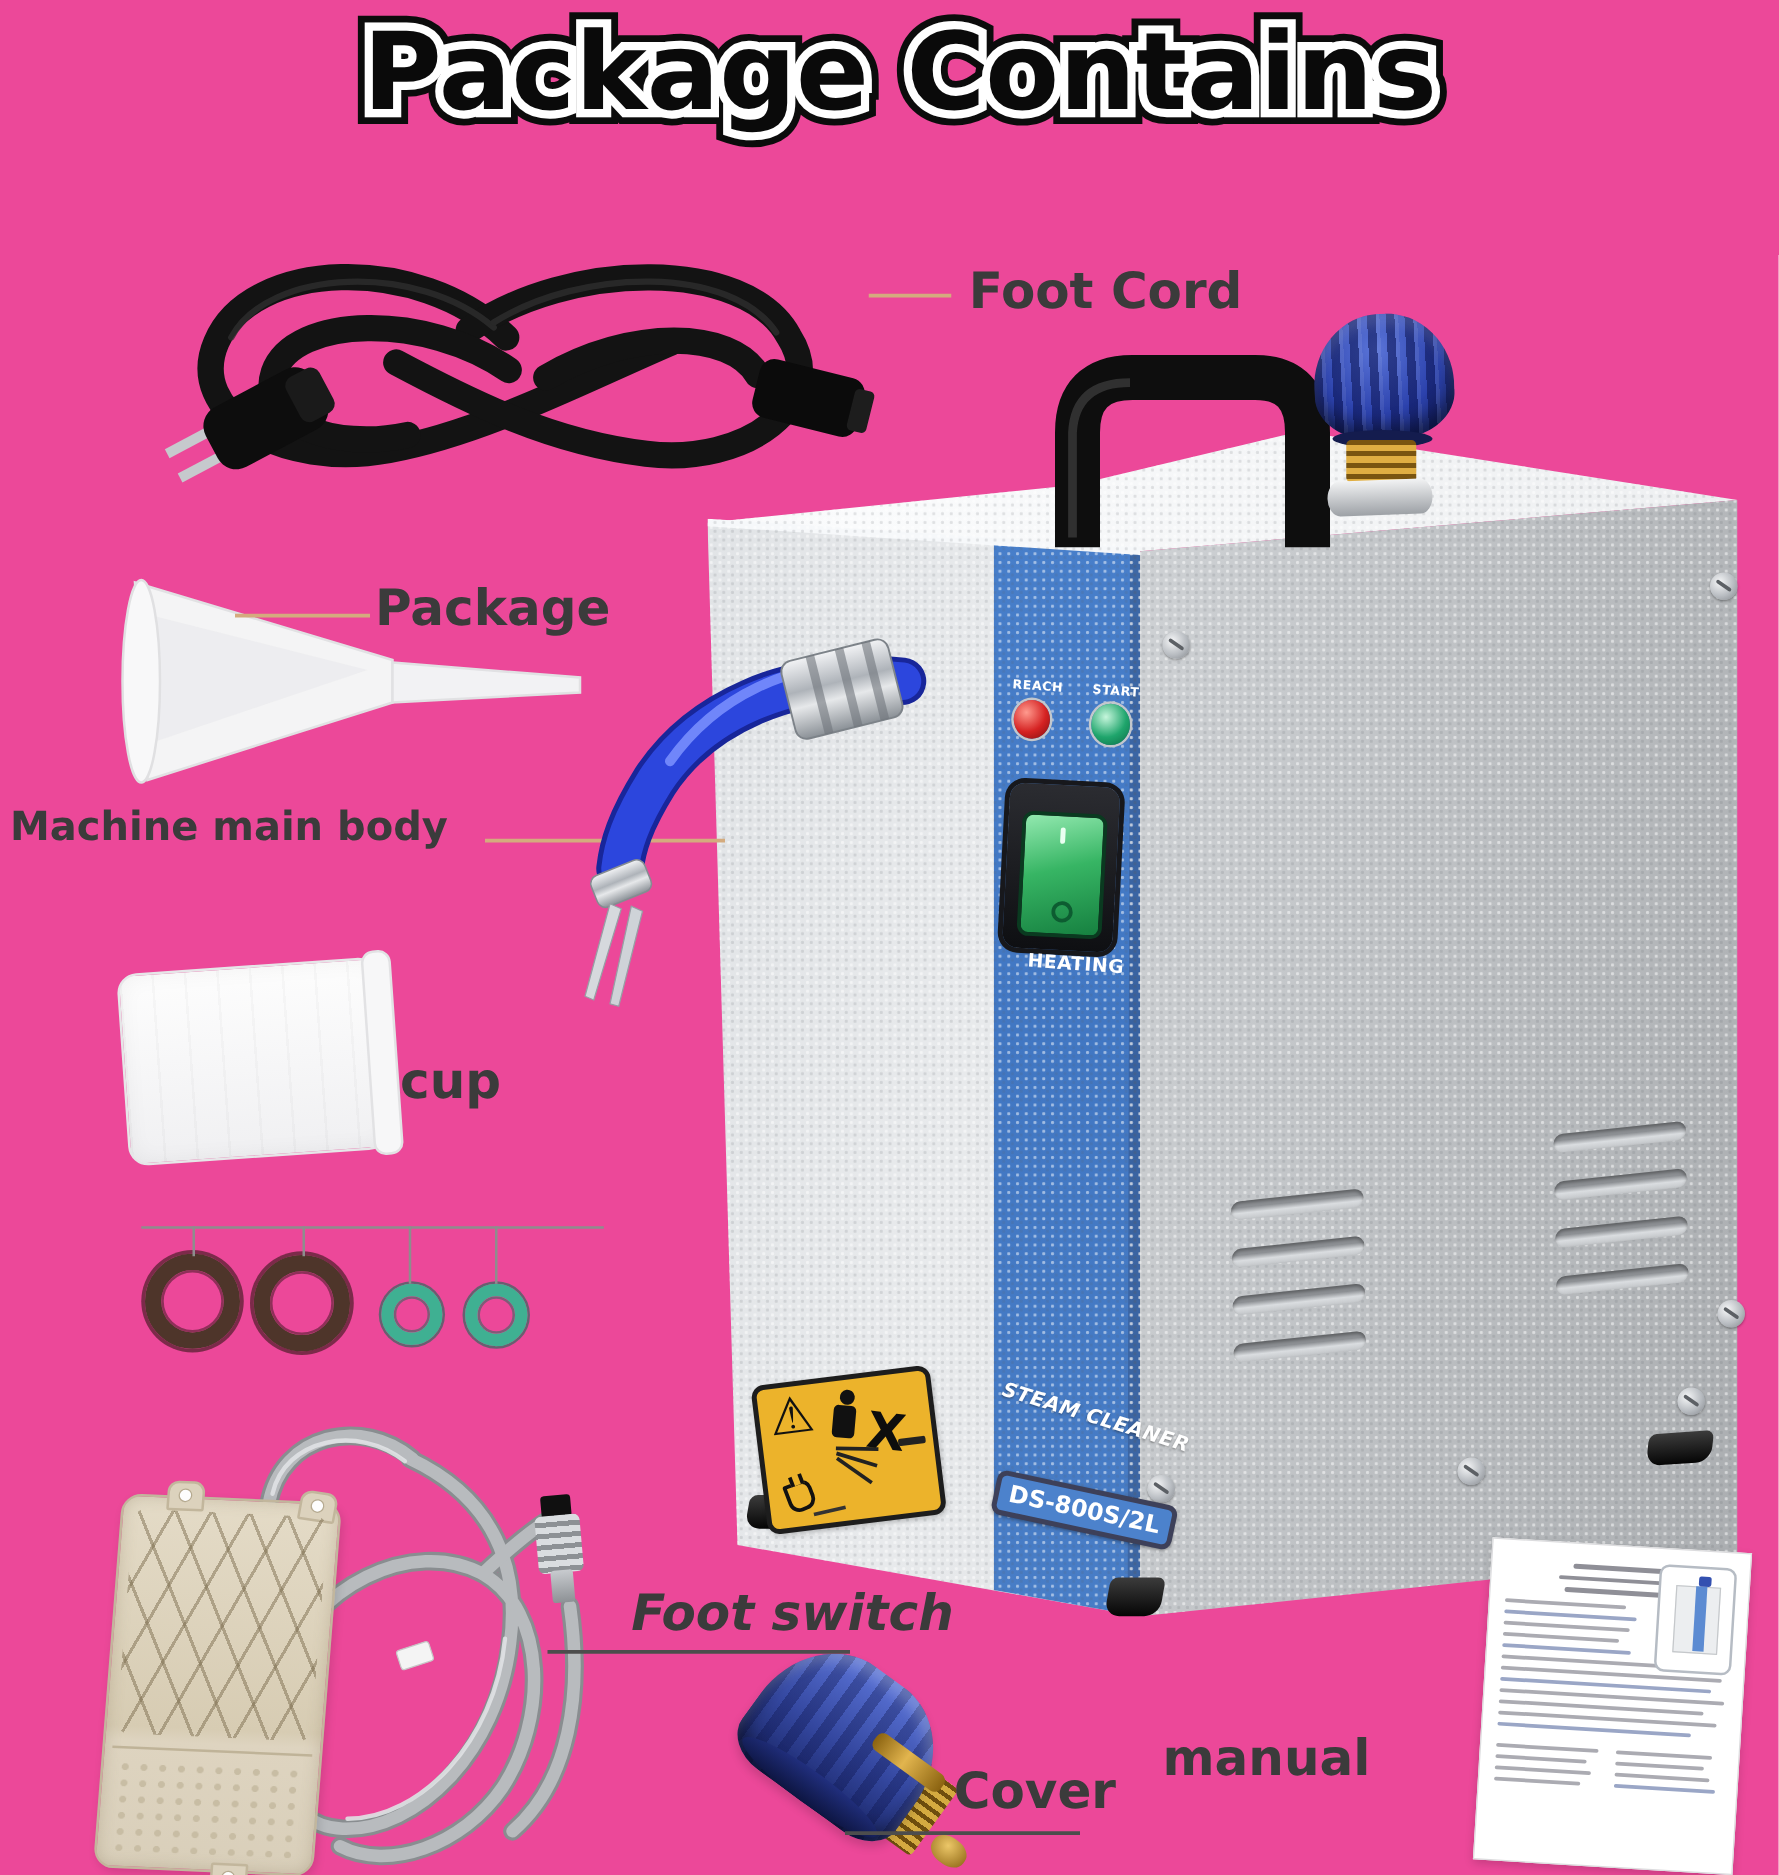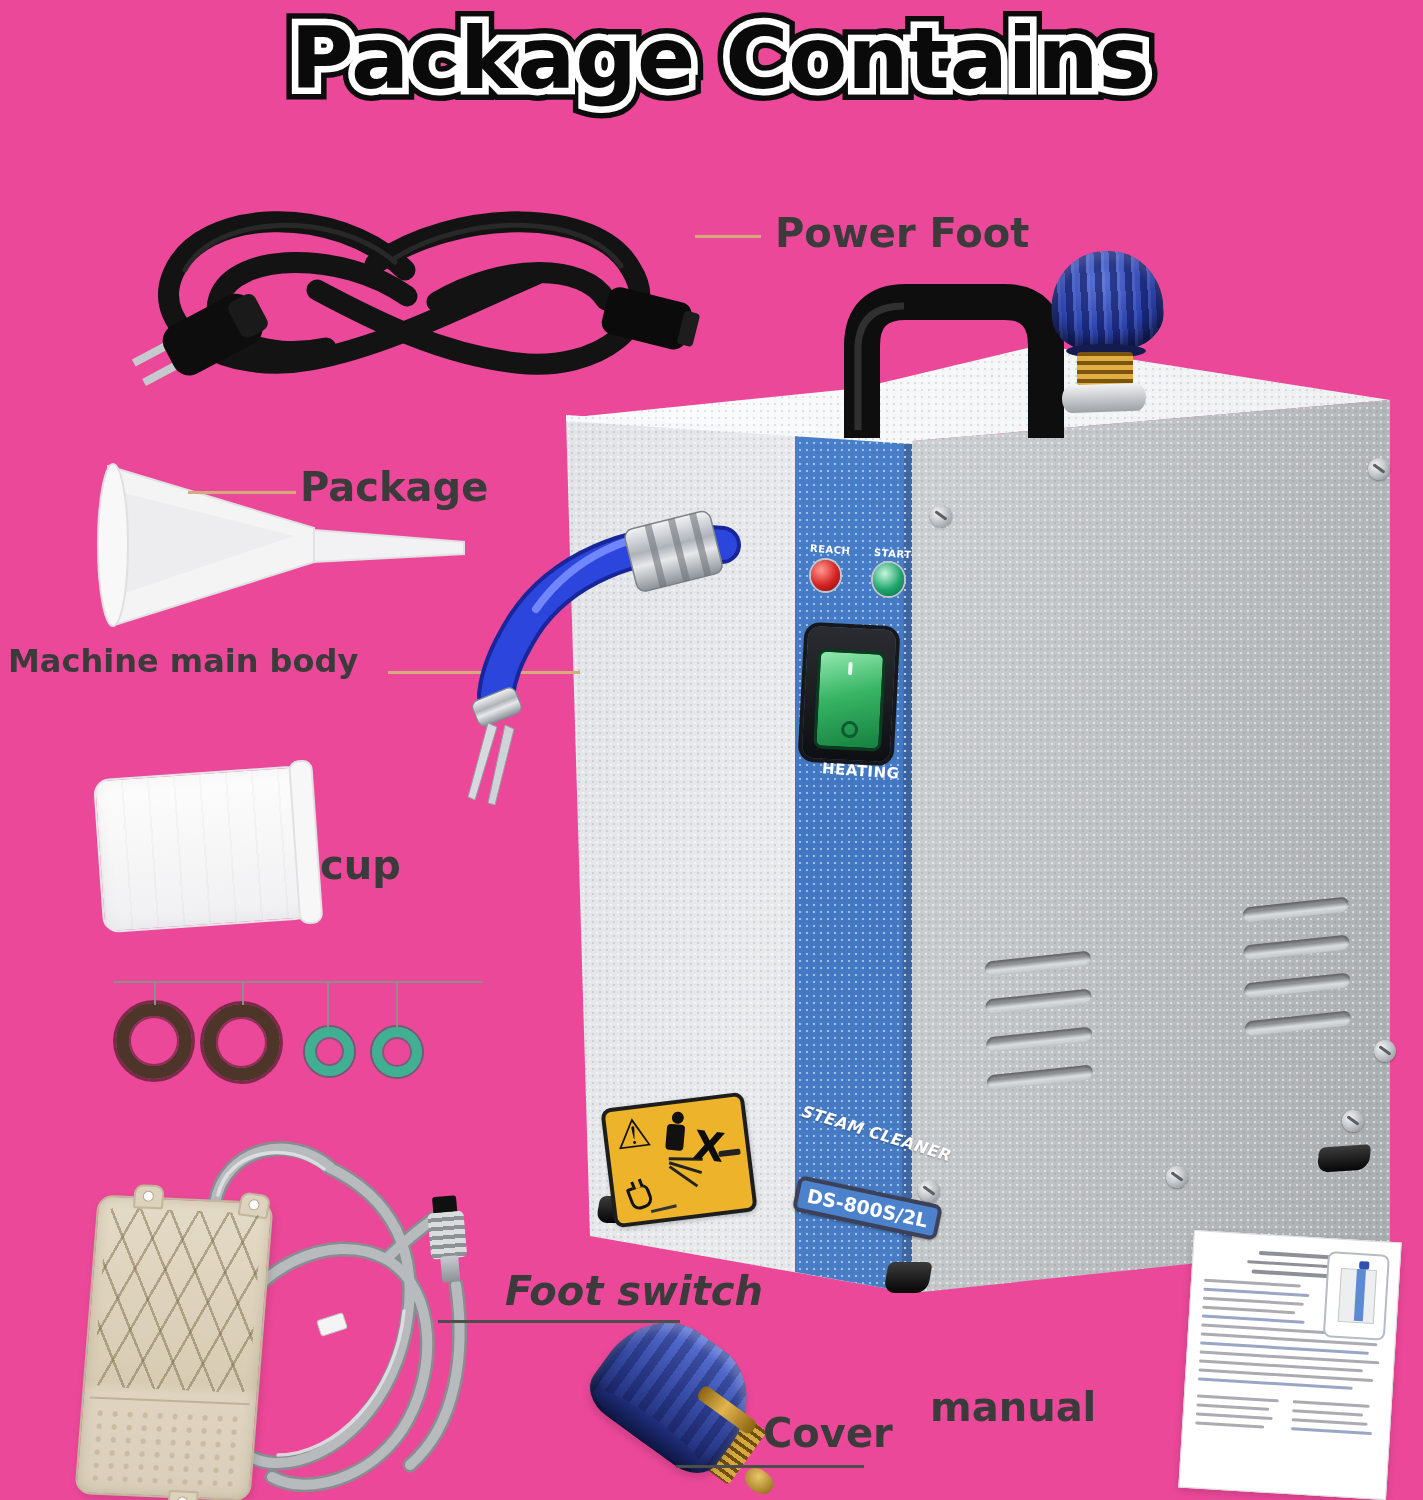--- a/index.html
+++ b/index.html
@@ -215,21 +215,21 @@
       <rect x="-46" y="6" width="40" height="8" fill="#c6c9cd"></rect>
       <rect x="-12" y="-27" width="98" height="54" rx="17" fill="#0d0d0d"></rect>
       <rect x="62" y="-20" width="30" height="40" rx="8" fill="#1a1a1a"></rect>
     </g>
     <g transform="translate(520,158) rotate(14)">
       <rect x="0" y="-24" width="86" height="48" rx="12" fill="#0b0b0b"></rect>
       <rect x="78" y="-17" width="16" height="34" rx="4" fill="#1d1d1d"></rect>
     </g>
   </svg>
   <div class="tanline" style="left:695px;top:235px;width:66px;"></div>
-  <div class="lbl" style="left:775px;top:212px;">Power Foot</div>
+  <div class="lbl" style="left:775px;top:212px;">Foot Cord</div>
 
   <svg class="abs" style="left:90px;top:450px;z-index:2;" width="390" height="190">
     <polygon points="18,16 224,78 224,112 28,174" fill="#f4f4f5" stroke="#e1e1e3" stroke-width="2"></polygon>
     <polygon points="30,42 204,86 32,144" fill="#ebebed" opacity=".75"></polygon>
     <ellipse cx="23" cy="95" rx="15" ry="81" fill="#f8f8f9" stroke="#e0e0e2" stroke-width="2"></ellipse>
     <polygon points="224,80 374,92 374,104 224,112" fill="#f2f2f4" stroke="#e1e1e3" stroke-width="2"></polygon>
   </svg>
   <div class="tanline" style="left:188px;top:491px;width:108px;"></div>
   <div class="lbl" style="left:300px;top:466px;">Package</div>
 

